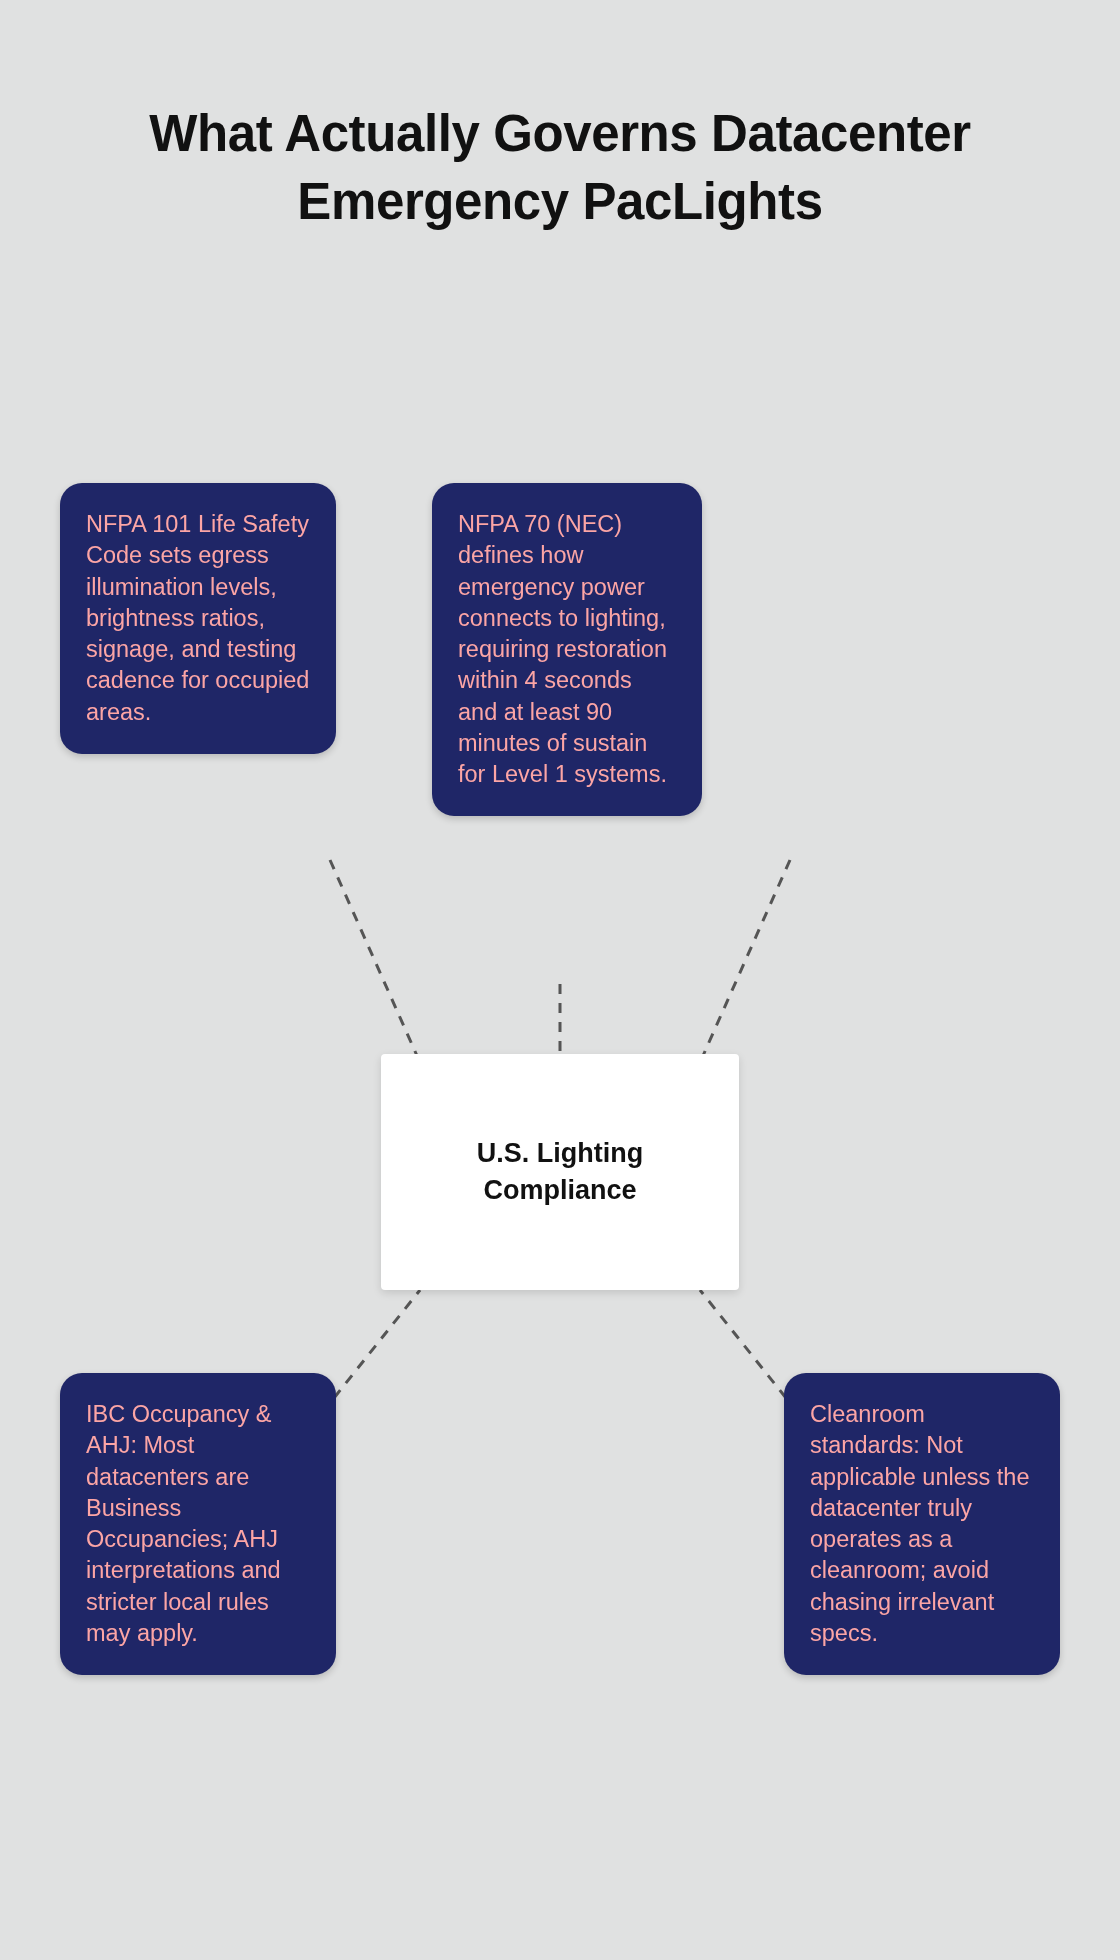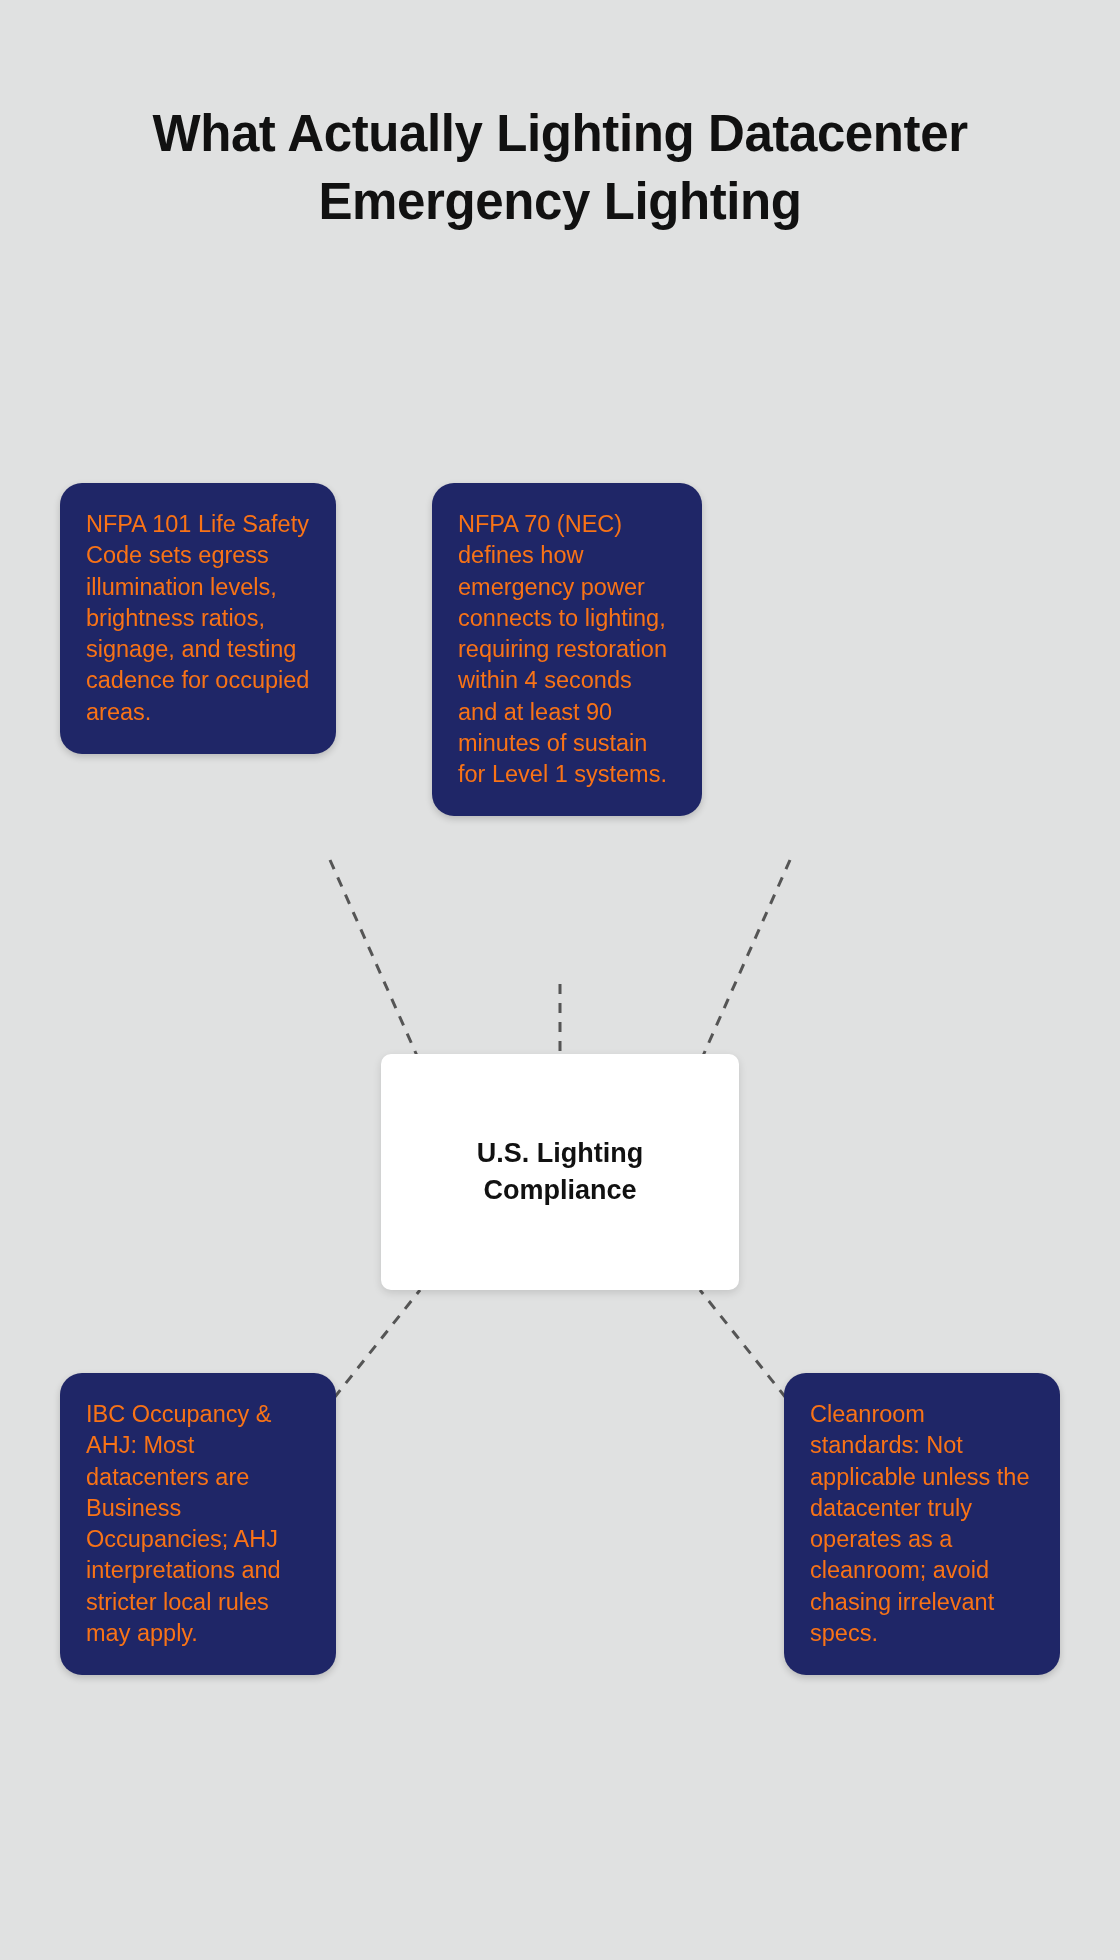--- a/index.html
+++ b/index.html
@@ -36,32 +36,32 @@
     line-height: 1.33;
     font-weight: bold;
     color: #111111;
     letter-spacing: -0.4px;
     z-index: 3;
   }
   .node {
     position: absolute;
     background: #1f2667;
     border-radius: 22px;
-    color: #f97316;
+    color: #fca5a5;
     font-size: 23.5px;
     line-height: 1.33;
     padding: 26px 26px 26px 26px;
     box-sizing: border-box;
     box-shadow: 0 3px 7px rgba(0,0,0,0.18);
     z-index: 2;
   }
   .center-node {
     position: absolute;
     background: #ffffff;
-    border-radius: 10px;
+    border-radius: 4px;
     box-shadow: 0 3px 9px rgba(0,0,0,0.13);
     display: flex;
     align-items: center;
     justify-content: flex-start;
     text-align: center;
     z-index: 2;
   }
   .center-node span {
     font-size: 27px;
     line-height: 1.38;
@@ -94,21 +94,21 @@
 <div class="canvas">
 
   <svg class="connectors" viewBox="0 0 1120 1960">
     <line x1="330" y1="860" x2="418" y2="1058" stroke="#555555" stroke-width="3" stroke-dasharray="10 9"></line>
     <line x1="560" y1="984" x2="560" y2="1054" stroke="#555555" stroke-width="3" stroke-dasharray="10 9"></line>
     <line x1="790" y1="860" x2="702" y2="1058" stroke="#555555" stroke-width="3" stroke-dasharray="10 9"></line>
     <line x1="334" y1="1398" x2="420" y2="1290" stroke="#555555" stroke-width="3" stroke-dasharray="10 9"></line>
     <line x1="786" y1="1398" x2="700" y2="1290" stroke="#555555" stroke-width="3" stroke-dasharray="10 9"></line>
   </svg>
 
-  <div class="title">What Actually Lighting Datacenter Emergency Lighting</div>
+  <div class="title">What Actually Governs Datacenter Emergency PacLights</div>
 
   <div class="node" id="node-nfpa101">
     <span>NFPA 101 Life Safety Code sets egress illumination levels, brightness ratios, signage, and testing cadence for occupied areas.</span>
   </div>
 
   <div class="node" id="node-nfpa70">
     <span>NFPA 70 (NEC) defines how emergency power connects to lighting, requiring restoration within 4 seconds and at least 90 minutes of sustain for Level 1 systems.</span>
   </div>
 
 

